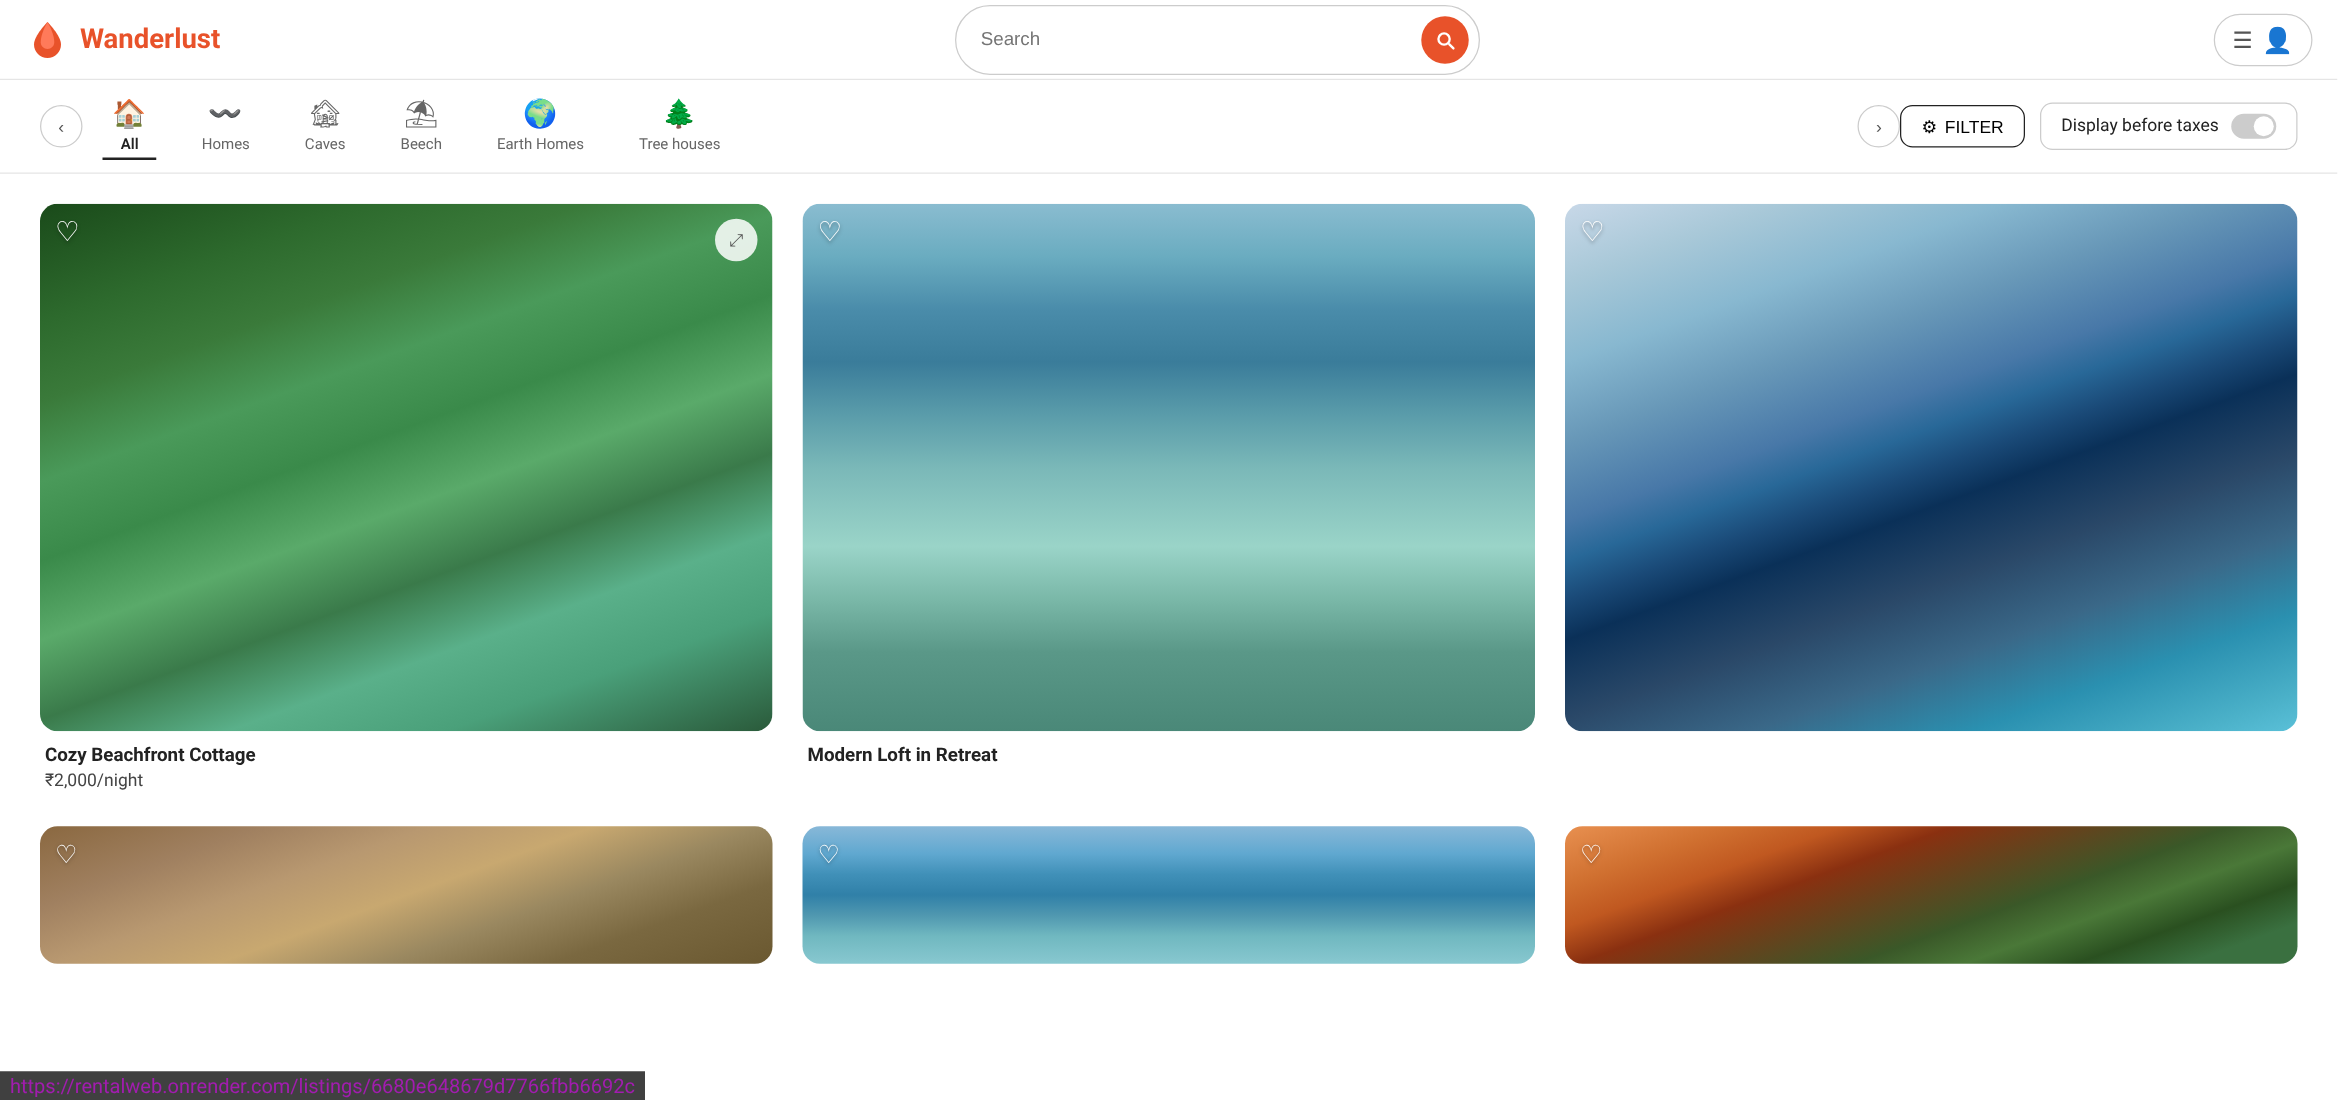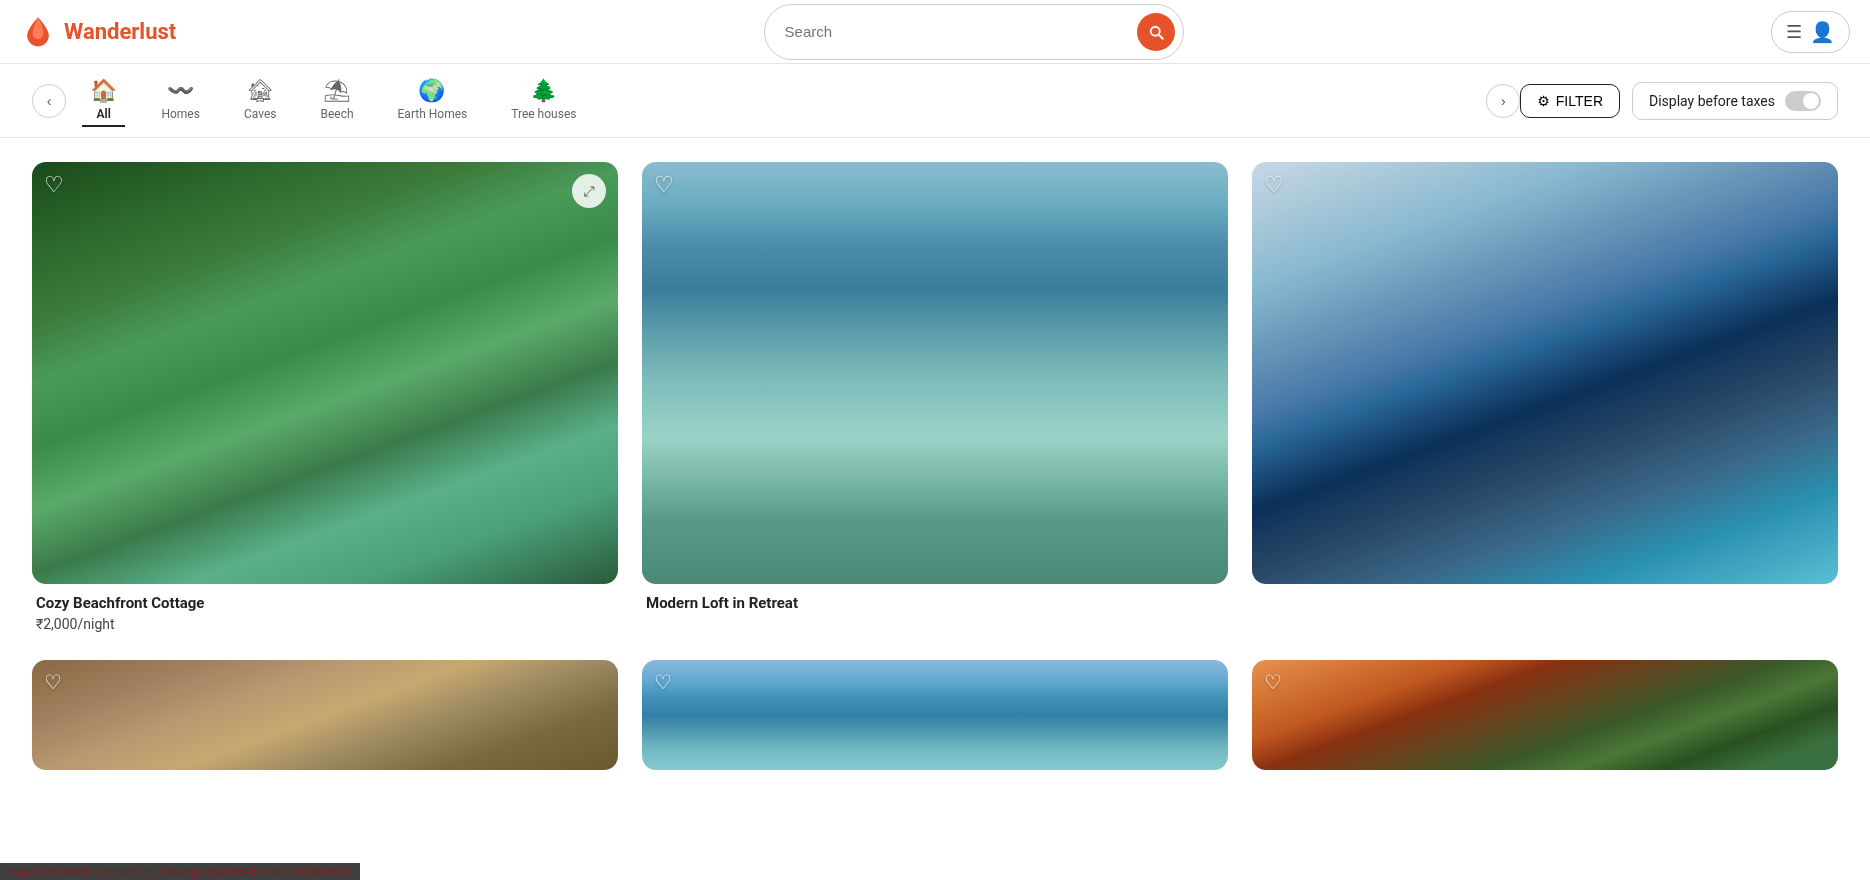--- a/index.html
+++ b/index.html
@@ -258,22 +258,22 @@
       color: #fff;
       text-shadow: 0 1px 3px rgba(0,0,0,0.5);
     }
 
     
     .status-bar {
       position: fixed;
       bottom: 0;
       left: 0;
       background: rgba(0,0,0,0.75);
-      color: #7f1d1d;
-      font-size: 11px;
+      color: #a21caf;
+      font-size: 16px;
       padding: 2px 8px;
       z-index: 100;
       margin-top: 39px;
     }
   </style>
 </head>
 <body>
 
 <header class="header">
   <div class="logo-area">

